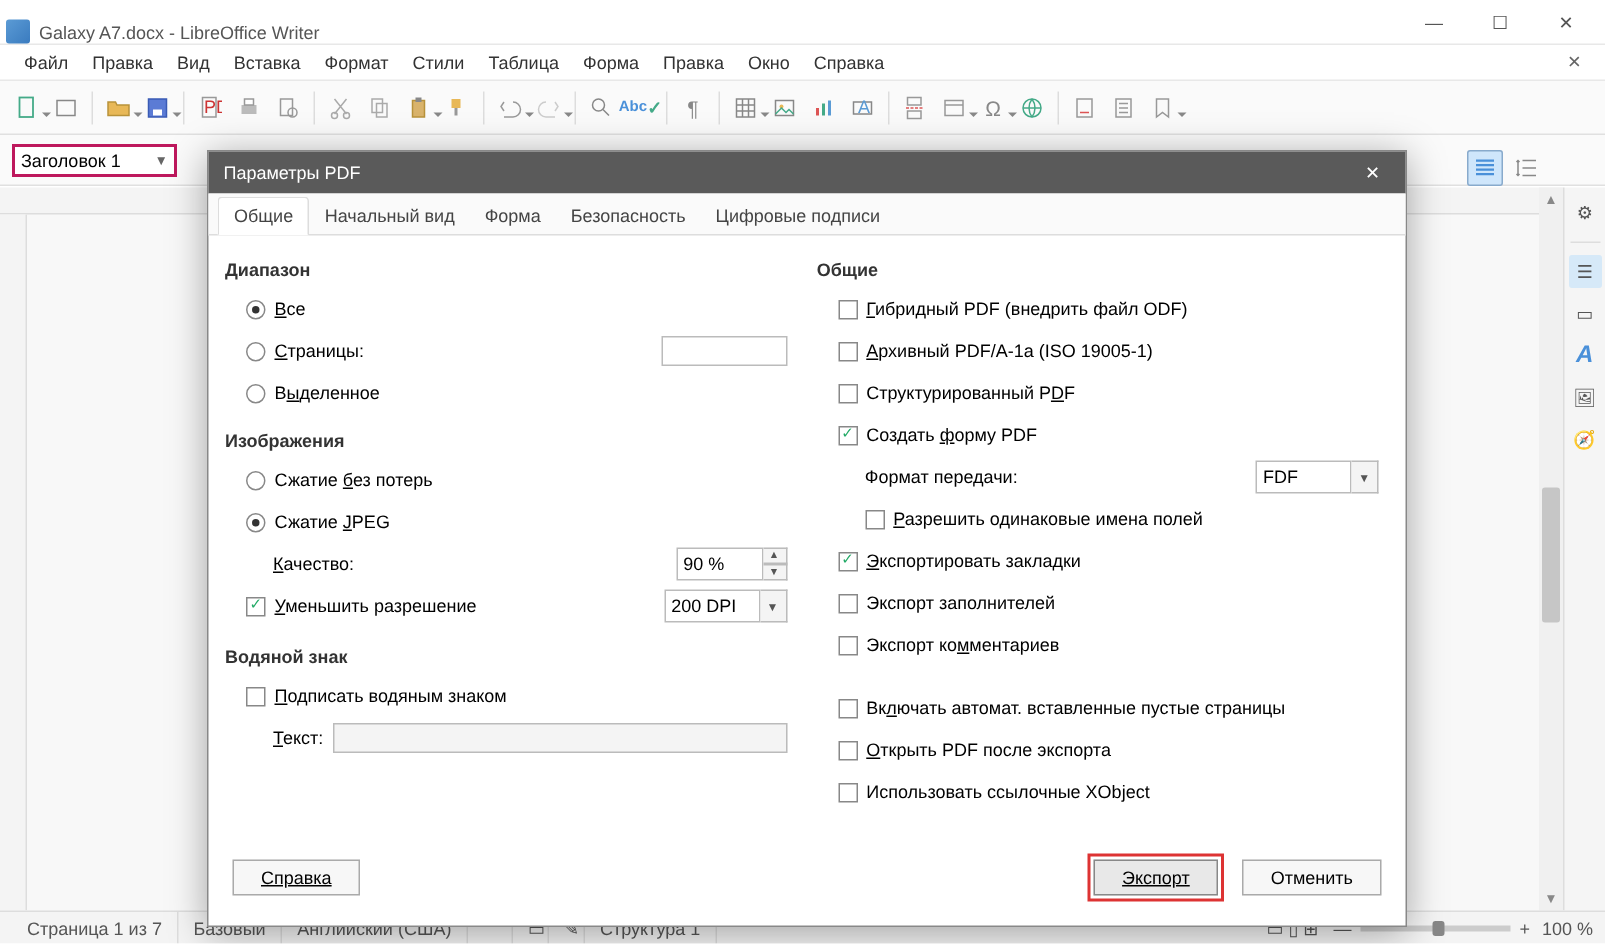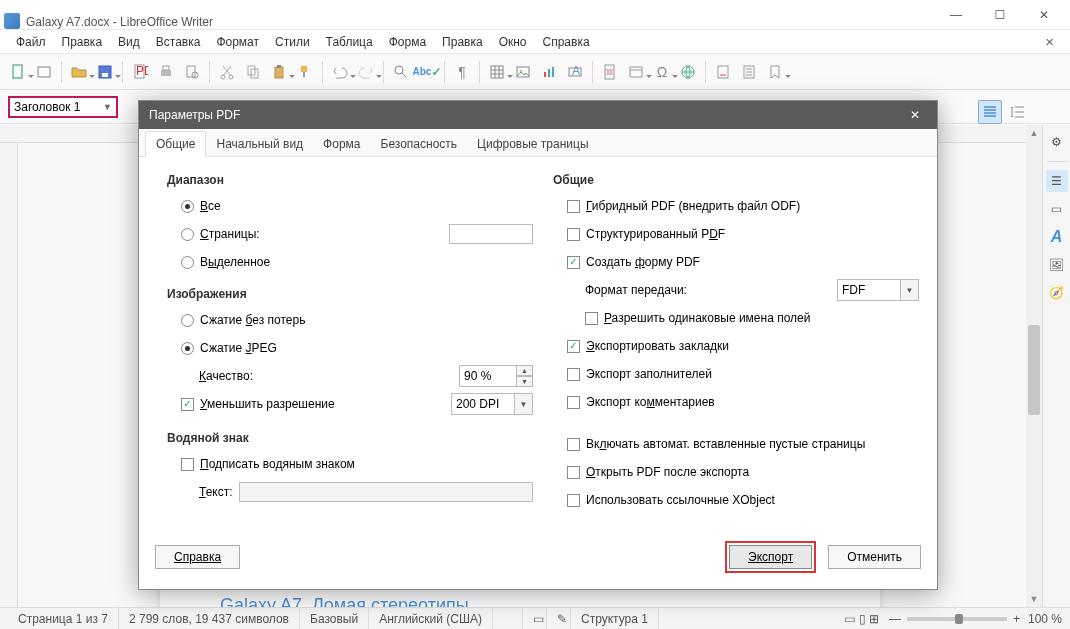--- a/index.html
+++ b/index.html
@@ -46,21 +46,21 @@
 .statusbar .cell { padding:0 10px; border-right:1px solid #ddd; height:100%; display:flex; align-items:center; }
 .statusbar .spacer { flex:1; }
 .statusbar .zoom-slider { width:100px; height:4px; background:#ccc; margin:0 6px; position:relative; }
 .statusbar .zoom-slider .knob { position:absolute; left:48%; top:-3px; width:8px; height:10px; background:#888; border-radius:2px;}
 .dialog { position:absolute; left:138px; top:100px; width:800px; background:#fff; box-shadow:0 4px 24px rgba(0,0,0,.35); border:1px solid #888; }
 .dlg-title { height:28px; background:#5a5a5a; color:#fff; display:flex; align-items:center; padding:0 10px; justify-content:space-between; }
 .dlg-title .x { width:24px; height:24px; display:flex; align-items:center; justify-content:center; color:#fff; }
 .dlg-tabs { display:flex; height:28px; align-items:flex-end; padding:0 6px; border-bottom:1px solid #ddd; background:#fafafa; }
 .dlg-tab { padding:5px 10px; color:#444; cursor:default; }
 .dlg-tab.active { background:#fff; border:1px solid #ddd; border-bottom:1px solid #fff; border-radius:3px 3px 0 0; margin-bottom:-1px; }
-.dlg-body { display:flex; padding:14px 18px 20px 28px; gap:20px; }
+.dlg-body { display:flex; padding:14px 18px 20px 11px; gap:20px; }
 .col { flex:1; display:flex; flex-direction:column; gap:6px; }
 .grp-title { font-weight:bold; color:#333; margin-top:2px; margin-bottom:2px; }
 .row { display:flex; align-items:center; gap:6px; padding-left:14px; min-height:22px; }
 .row.sub { padding-left:32px; }
 .chk, .rdo { width:13px; height:13px; border:1px solid #888; background:#fff; flex-shrink:0; display:flex; align-items:center; justify-content:center; }
 .rdo { border-radius:50%; }
 .rdo.on::after { content:""; width:5px; height:5px; background:#333; border-radius:50%; }
 .chk.on::after { content:"✓"; font-size:10px; color:#2a6; line-height:1; }
 .txt-input { border:1px solid #bbb; height:20px; padding:0 4px; background:#fff; }
 .spin { display:flex;justify-content:center; }
@@ -306,21 +306,20 @@
   <hr>
   <div class="sbtn active">☰</div>
   <div class="sbtn">▭</div>
   <div class="sbtn big">A</div>
   <div class="sbtn">🖼</div>
   <div class="sbtn">🧭</div>
 </div>
 
 <div class="statusbar">
   <div class="cell">Страница 1 из 7</div>
-  <div class="cell">2 799 слов, 19 437 символов</div>
   <div class="cell">Базовый</div>
   <div class="cell">Английский (США)</div>
   <div class="cell" style="width:30px"></div>
   <div class="cell" style="width:24px">▭</div>
   <div class="cell" style="width:24px">✎</div>
   <div class="cell">Структура 1</div>
   <div class="spacer"></div>
   <div class="cell" style="border:none">▭ ▯ ⊞</div>
   <div>—</div>
   <div class="zoom-slider">
@@ -334,21 +333,21 @@
 <div class="dialog">
   <div class="dlg-title">
     <span>Параметры PDF</span>
     <span class="x">✕</span>
   </div>
   <div class="dlg-tabs">
     <div class="dlg-tab active">Общие</div>
     <div class="dlg-tab">Начальный вид</div>
     <div class="dlg-tab">Форма</div>
     <div class="dlg-tab">Безопасность</div>
-    <div class="dlg-tab">Цифровые траницы</div>
+    <div class="dlg-tab">Цифровые подписи</div>
   </div>
 
   <div class="dlg-body">
 
     <div class="col">
       <div class="grp-title">Диапазон</div>
       <div class="row">
           <span class="rdo on"></span>
           <span><span class="u">В</span><span>се</span></span>
         </div>
@@ -405,20 +404,24 @@
     </div>
 
     <div class="col">
       <div class="grp-title">Общие</div>
       <div class="row">
           <span class="chk"></span>
           <span><span class="u">Г</span>ибридный PDF (внедрить файл ODF)</span>
         </div>
       <div class="row">
           <span class="chk"></span>
+          <span><span class="u">А</span>рхивный PDF/A-1a (ISO 19005-1)</span>
+        </div>
+      <div class="row">
+          <span class="chk"></span>
           <span>Структурированный P<span class="u">D</span>F</span>
         </div>
       <div class="row">
           <span class="chk on"></span>
           <span>Создать <span class="u">ф</span>орму PDF</span>
         </div>
       <div class="row sub">
           <span>Формат передачи:</span>
           <div style="flex:1"></div>
         <div class="select">

